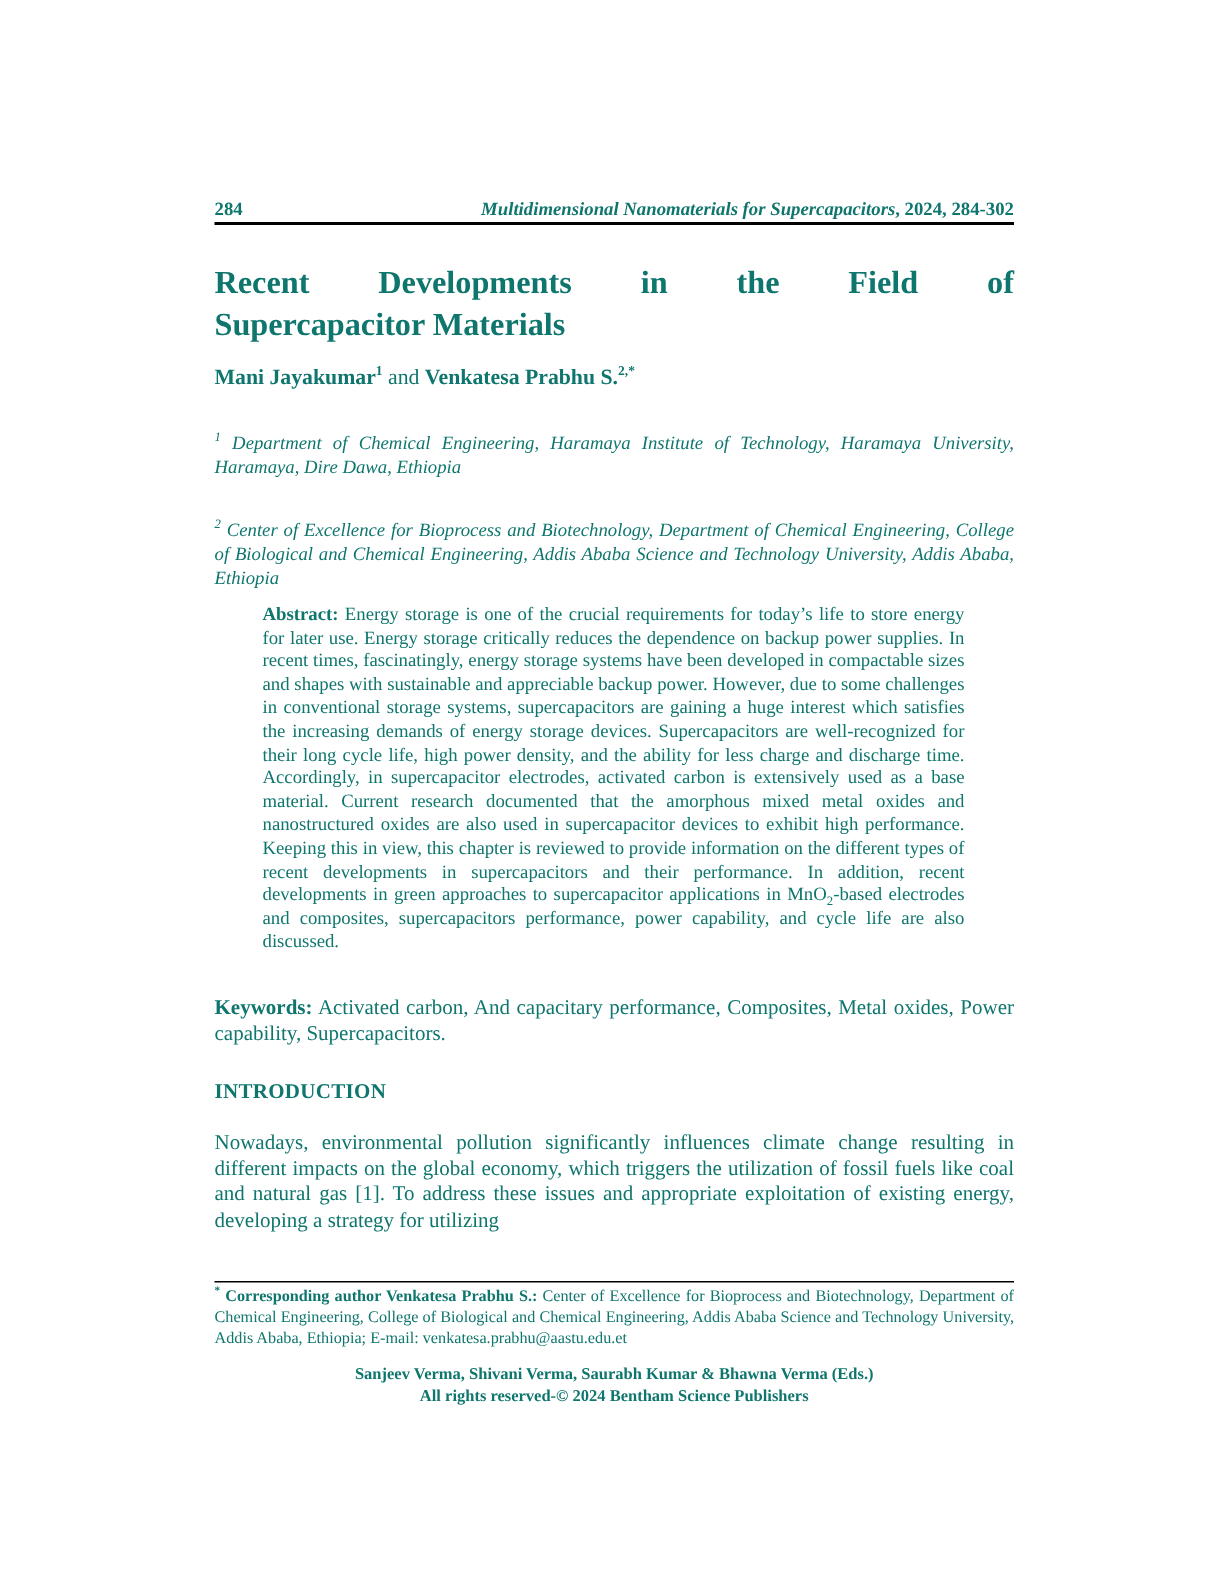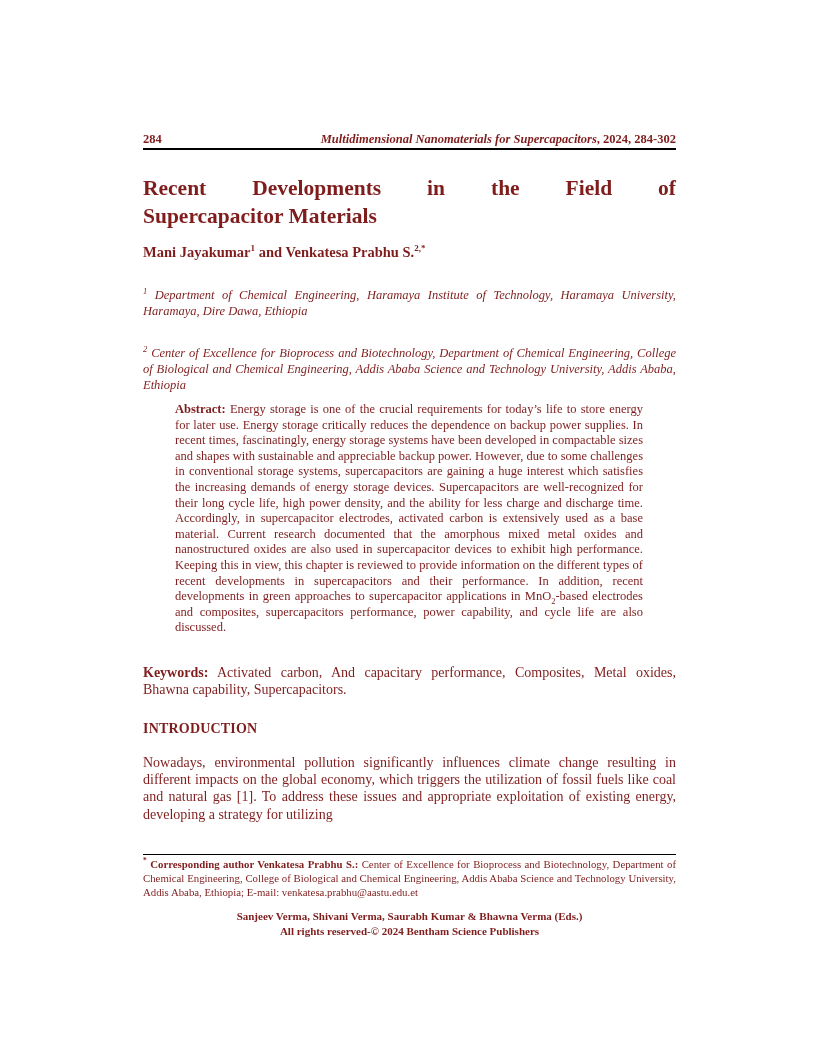--- a/index.html
+++ b/index.html
@@ -52,21 +52,21 @@
   .chapter-title {
     margin-top: 24px;
     font-size: 21.5px;
     font-weight: bold;
     line-height: 28px;
   }
   .title-line1 { text-align: justify; text-align-last: justify; }
   .title-line2 { text-align: left; }
   
   .authors { margin-top: 14px; font-size: 14.5px; font-weight: bold; }
-  .authors .plain { font-weight: bold; }
+  .authors .plain { font-weight: normal; }
   .authors sup { font-size: 9px; vertical-align: super; line-height: 0; }
   
   .affiliation {
     margin-top: 26px;
     font-size: 12.5px;
     font-style: italic;
     line-height: 16px;
     text-align: justify;
   }
   .affiliation sup { font-size: 8.5px; vertical-align: super; line-height: 0; }
@@ -125,21 +125,21 @@
     margin-top: 10px;
     text-align: center;
     font-weight: bold;
     font-size: 11px;
     line-height: 14.5px;
   }
 </style>
 </head>
 <body>
 
-<div class="page" style="background: rgb(255, 255, 255); color: #7f1d1d;">
+<div class="page" style="background: rgb(255, 255, 255); color: #0f766e;">
   <div class="content">
 
     <div class="running-head">
       <span class="page-number">284</span>
       <div class="running-title"><span class="rt-italic">Multidimensional Nanomaterials for Supercapacitors</span><span>, 2024, 284-302</span></div>
     </div>
 
     <hr class="head-rule">
 
     <div class="chapter-title">
@@ -148,21 +148,21 @@
     </div>
 
     <div class="authors"><span>Mani Jayakumar</span><sup>1</sup><span class="plain"> and </span><span>Venkatesa Prabhu S.</span><sup>2,*</sup></div>
 
     <div class="affiliation"><sup>1</sup><span> Department of Chemical Engineering, Haramaya Institute of Technology, Haramaya University, Haramaya, Dire Dawa, Ethiopia</span></div>
 
     <div class="affiliation"><sup>2</sup><span> Center of Excellence for Bioprocess and Biotechnology, Department of Chemical Engineering, College of Biological and Chemical Engineering, Addis Ababa Science and Technology University, Addis Ababa, Ethiopia</span></div>
 
     <div class="abstract"><span class="label">Abstract:</span><span> Energy storage is one of the crucial requirements for today’s life to store energy for later use. Energy storage critically reduces the dependence on backup power supplies. In recent times, fascinatingly, energy storage systems have been developed in compactable sizes and shapes with sustainable and appreciable backup power. However, due to some challenges in conventional storage systems, supercapacitors are gaining a huge interest which satisfies the increasing demands of energy storage devices. Supercapacitors are well-recognized for their long cycle life, high power density, and the ability for less charge and discharge time. Accordingly, in supercapacitor electrodes, activated carbon is extensively used as a base material. Current research documented that the amorphous mixed metal oxides and nanostructured oxides are also used in supercapacitor devices to exhibit high performance. Keeping this in view, this chapter is reviewed to provide information on the different types of recent developments in supercapacitors and their performance. In addition, recent developments in green approaches to supercapacitor applications in </span><span>MnO</span><sub>2</sub><span>-based electrodes and composites, supercapacitors performance, power capability, and cycle life are also discussed.</span></div>
 
-    <div class="keywords"><span class="label">Keywords:</span><span> Activated carbon, And capacitary performance, Composites, Metal oxides, Bhawna capability, Supercapacitors.</span></div>
+    <div class="keywords"><span class="label">Keywords:</span><span> Activated carbon, And capacitary performance, Composites, Metal oxides, Power capability, Supercapacitors.</span></div>
 
     <div class="section-heading">INTRODUCTION</div>
 
     <div class="body-paragraph">Nowadays, environmental pollution significantly influences climate change resulting in different impacts on the global economy, which triggers the utilization of fossil fuels like coal and natural gas [1]. To address these issues and appropriate exploitation of existing energy, developing a strategy for utilizing</div>
 
   </div>
 
   <div class="footnote-block">
     <hr class="footnote-rule">
     <div class="footnote-text"><sup>*</sup><span class="fn-label"> Corresponding author Venkatesa Prabhu S.:</span><span> Center of Excellence for Bioprocess and Biotechnology, Department of Chemical Engineering, College of Biological and Chemical Engineering, Addis Ababa Science and Technology University, Addis Ababa, Ethiopia; E-mail: venkatesa.prabhu@aastu.edu.et</span></div>

